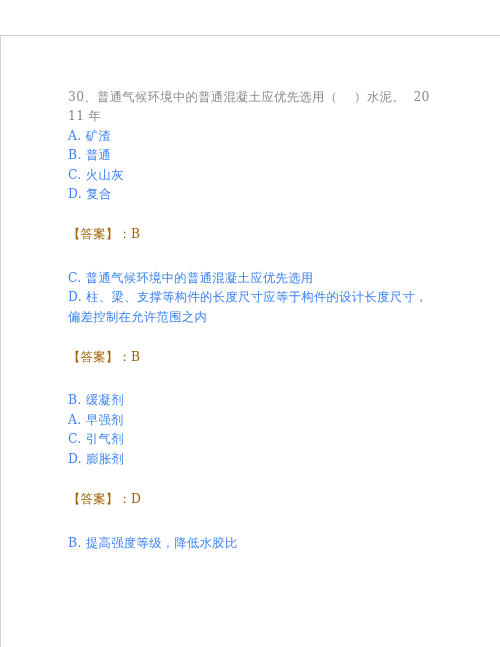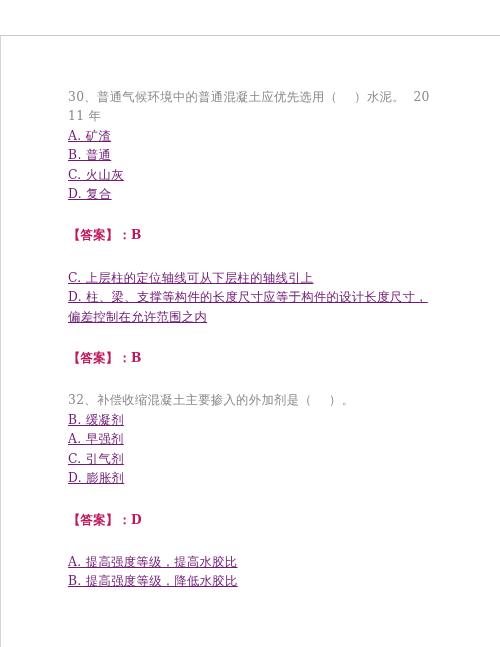--- a/index.html
+++ b/index.html
@@ -35,26 +35,25 @@
     line-height: 19.4px;
     color: #8e8e8e;
     letter-spacing: 0.35px;
     white-space: pre-wrap;
     word-break: break-all;
   }
   .line.stem {
     color: #8a8a8a;
   }
   .line.option {
-    color: #701a75;
-    text-decoration: underline;
+    color: #3b82f6;
   }
   .line.answer {
-    color: #be185d;
-    font-weight: 700;
+    color: #a16207;
+    font-weight: 400;
     letter-spacing: 0.3px;
   }
   .gap-answer { height: 21px; }
   .gap-question { height: 24px; }
 </style>
 </head>
 <body>
 
 <div class="page">
   <div class="doc-body">
@@ -65,39 +64,37 @@
       <div class="line option">B. 普通</div>
       <div class="line option">C. 火山灰</div>
       <div class="line option">D. 复合</div>
       <div class="gap-answer"></div>
       <div class="line answer">【答案】：B</div>
     </div>
 
     <div class="gap-question"></div>
 
     <div class="q-block">
-      <div class="line option">C. 上层柱的定位轴线可从下层柱的轴线引上</div>
+      <div class="line option">C. 普通气候环境中的普通混凝土应优先选用</div>
       <div class="line option">D. 柱、梁、支撑等构件的长度尺寸应等于构件的设计长度尺寸，偏差控制在允许范围之内</div>
       <div class="gap-answer"></div>
       <div class="line answer">【答案】：B</div>
     </div>
 
     <div class="gap-question"></div>
 
     <div class="q-block">
-      <div class="line stem">32、补偿收缩混凝土主要掺入的外加剂是（    ）。</div>
       <div class="line option">B. 缓凝剂</div>
       <div class="line option">A. 早强剂</div>
       <div class="line option">C. 引气剂</div>
       <div class="line option">D. 膨胀剂</div>
       <div class="gap-answer"></div>
       <div class="line answer">【答案】：D</div>
     </div>
 
     <div class="gap-question"></div>
 
     <div class="q-block">
-      <div class="line option">A. 提高强度等级，提高水胶比</div>
       <div class="line option">B. 提高强度等级，降低水胶比</div>
     </div>
 
   </div>
 </div>
 
 </body></html>

